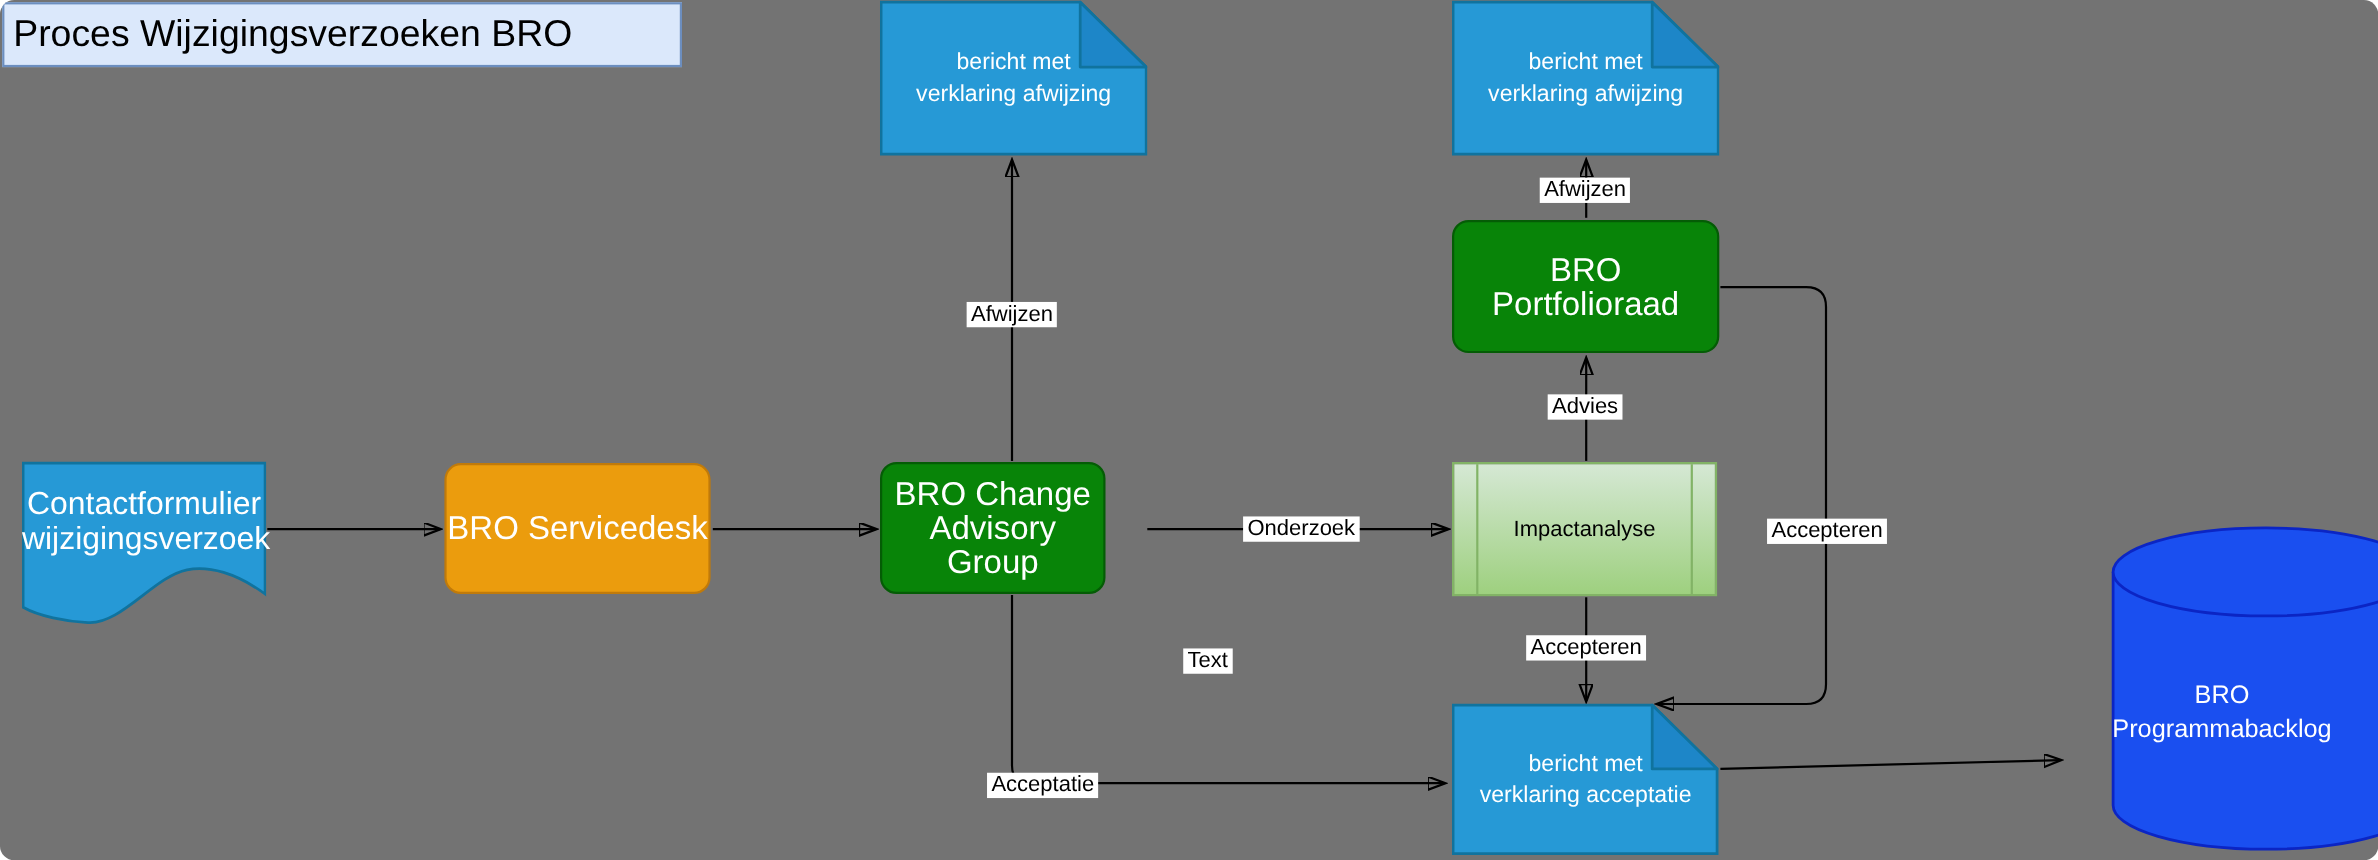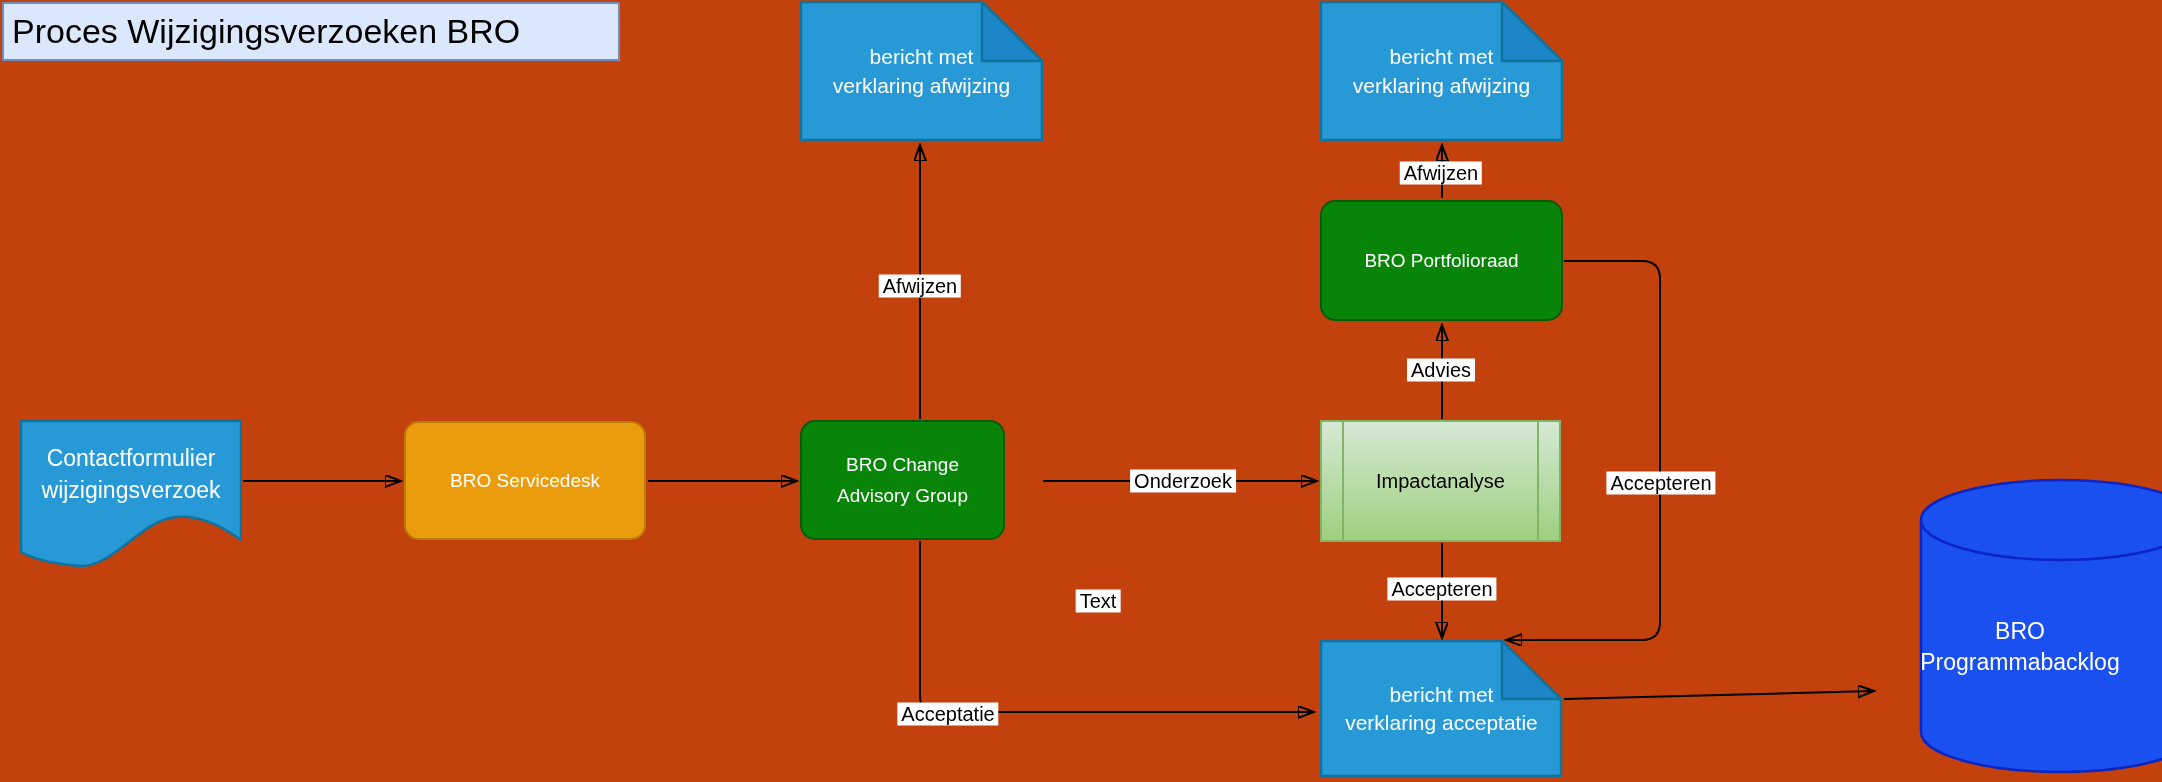--- a/index.html
+++ b/index.html
@@ -1,26 +1,26 @@
 <!DOCTYPE html>
 <html><head>
 <meta charset="utf-8">
 <style>
   html,body { margin:0; padding:0; background:#ffffff; }
   .canvas {
-    position:relative; width:2162px; height:782px; background:#c2410c;
-    font-family:"Liberation Sans", sans-serif; overflow:hidden;
+    position:relative; width:2162px; height:782px; background:#737373;
+    font-family:"Liberation Sans", sans-serif; overflow:hidden;border-radius:13px;
   }
   .edges { position:absolute; left:0; top:0; width:2162px; height:782px; }
   .edges path, .edges line { stroke:#000; stroke-width:2; fill:none; }
   .node { position:absolute; box-sizing:border-box; }
   .rounded {
     border-radius:15px; border:2.5px solid; color:#fff;
     display:flex; flex-direction:column; align-items:center; justify-content:center;
-    font-size:19px; line-height:31px;
+    text-align:center; font-size:30px; line-height:31px;
   }
   .green-node  { background:#088408; border-color:#045c05; }
   .orange-node { background:#eb9c0d; border-color:#c07a0a; }
   .node-text {
     position:absolute; left:0; right:0; text-align:center; color:#ffffff;
     font-size:21px; line-height:29px; pointer-events:none;
   }
   .title-box {
     position:absolute; left:2px; top:2px; width:618px; height:59px;
     background:#dbe8fb; border:2px solid #6c8ebf; box-sizing:border-box;
@@ -61,21 +61,21 @@
     <path d="M920,541 L920,696 Q920,712 936,712 L1313,712" marker-end="url(#arrow)"></path>
     <path d="M1564,699 L1873,691" marker-end="url(#arrow)"></path>
   </svg>
 
   <div class="title-box">Proces Wijzigingsverzoeken BRO</div>
 
   <div class="node" style="left:20px; top:418px; width:222px; height:152px;">
     <svg width="222" height="152" viewBox="0 0 222 152">
       <path d="M1,3 L221,3 L221,122 C195,103 170,96 150,100 C120,106 90,150 60,148 C40,147 15,142 1,134 Z" fill="#2699d6" stroke="#10739e" stroke-width="2.5"></path>
     </svg>
-    <div class="node-text" style="top:24px; font-size:23px; line-height:32px;">
+    <div class="node-text" style="top:24px; font-size:29px; line-height:32px;">
       <div>Contactformulier</div>
       <div>wijzigingsverzoek</div>
     </div>
   </div>
 
   <div class="node rounded orange-node" style="left:404px; top:421px; width:242px; height:119px;">
     <div>BRO Servicedesk</div>
   </div>
 
   <div class="node rounded green-node" style="left:800px; top:420px; width:205px; height:120px;">

